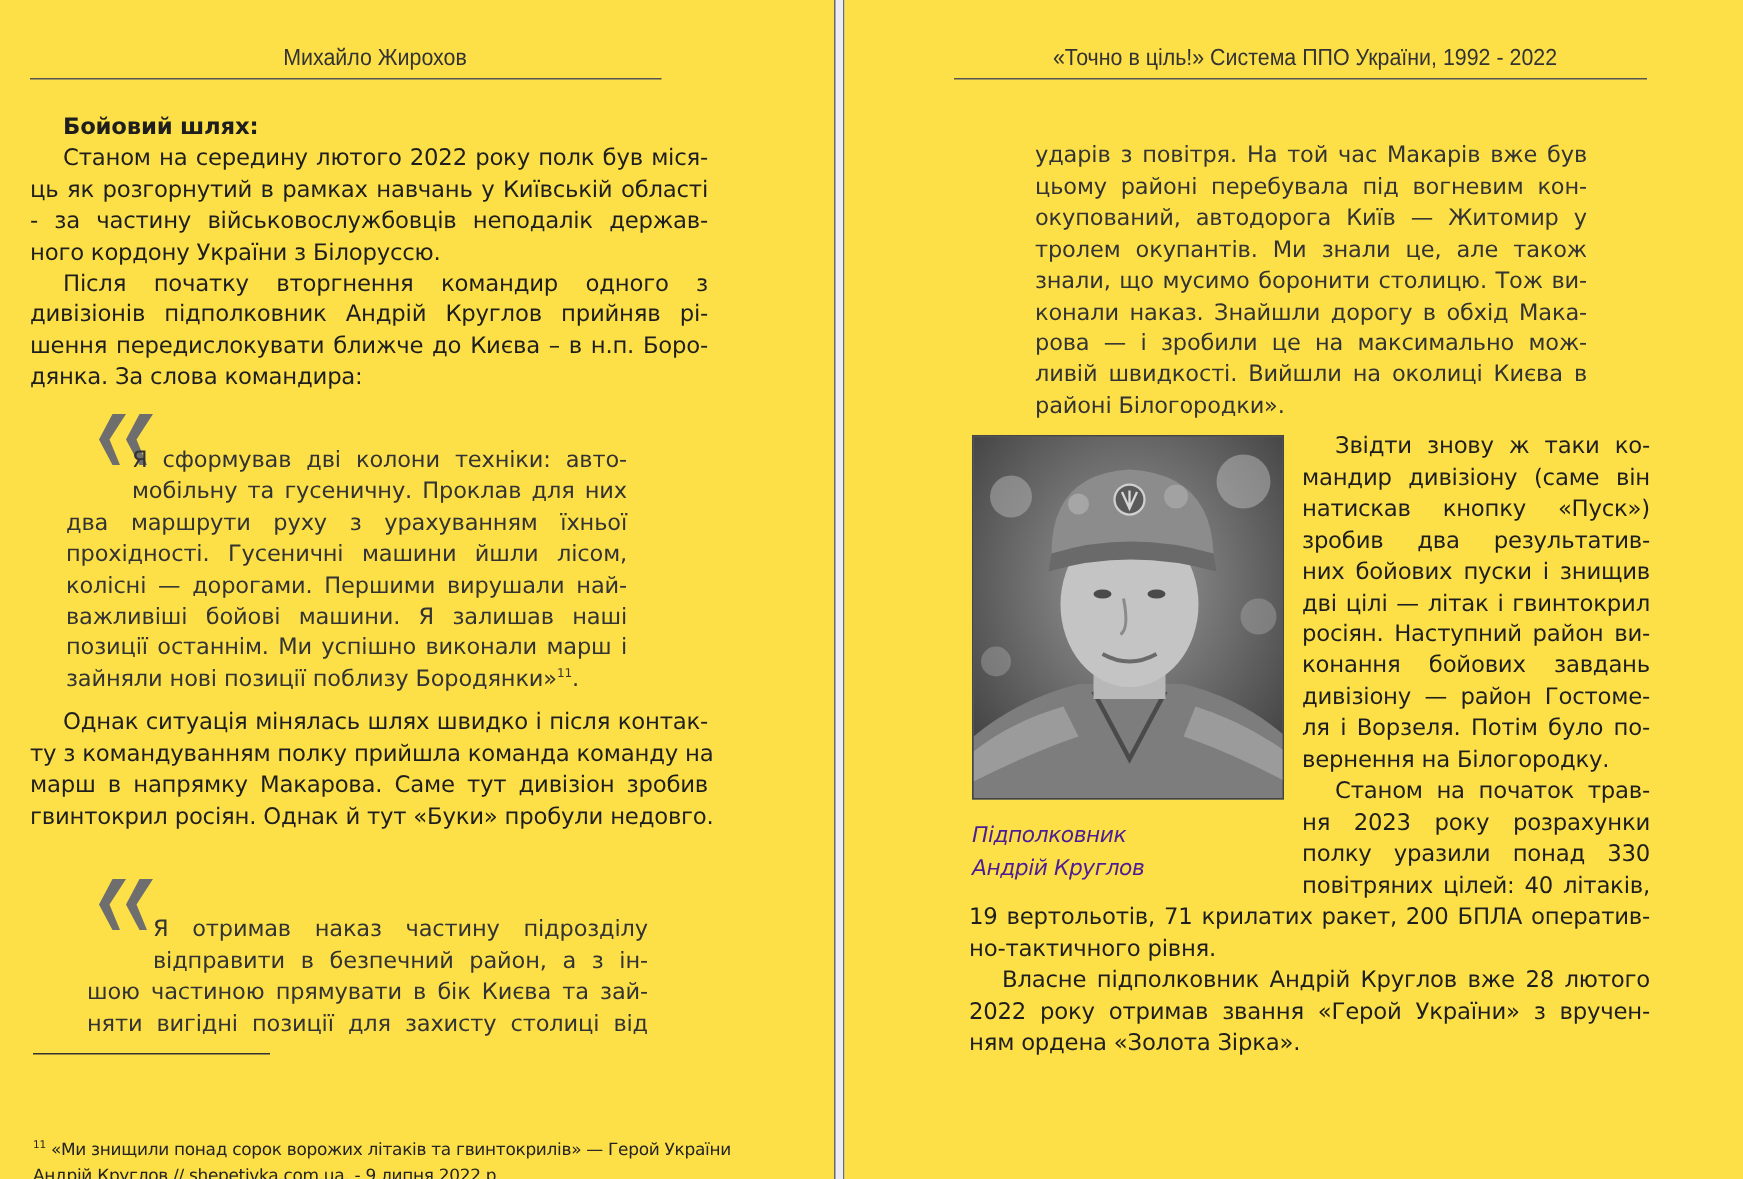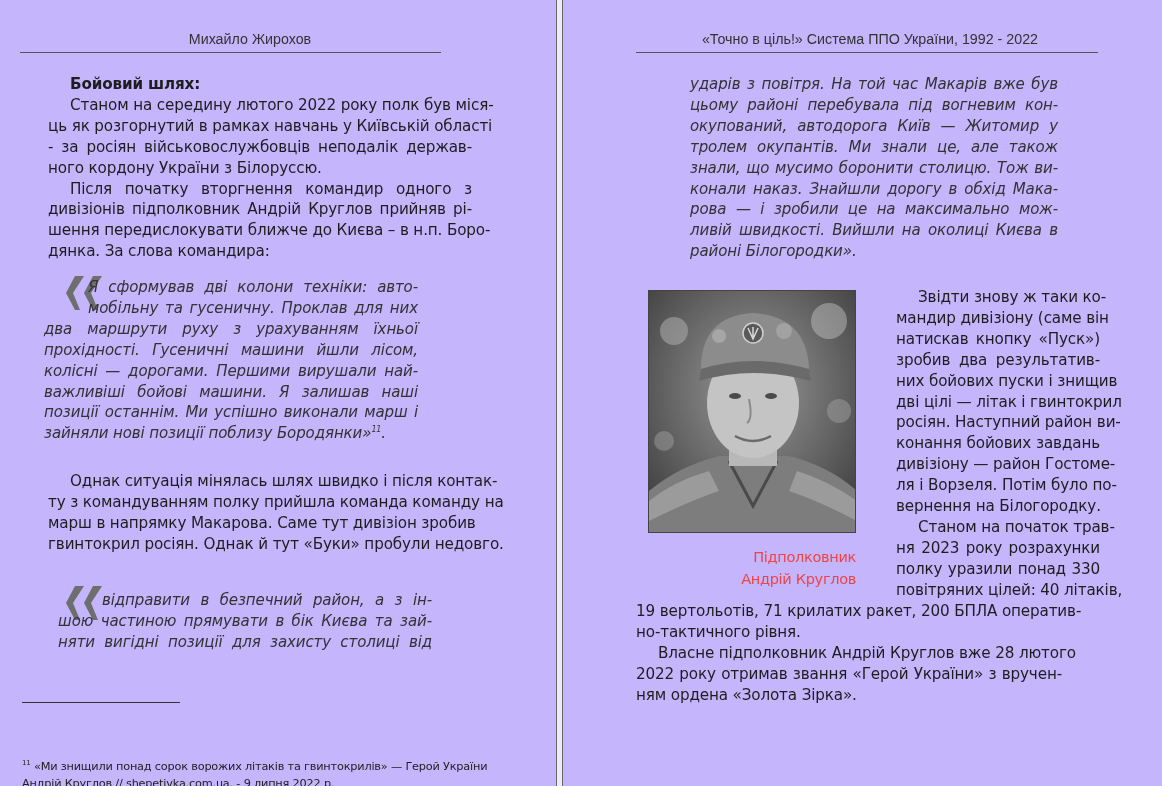--- a/index.html
+++ b/index.html
@@ -2,45 +2,45 @@
 <html><head>
 <meta charset="utf-8">
 <style>
   html, body { margin: 0; padding: 0; }
   body {
     width: 1162px; height: 786px; overflow: hidden; position: relative;
     background: #fefefe;
     font-family: "DejaVu Sans", sans-serif;
     color: #1c1c1c;
   }
-  .page { position: absolute; top: 0; height: 786px; background: #c4b5fd; }
+  .page { position: absolute; top: 0; height: 786px; background: #fde047; }
   .page-left { left: 0; width: 556px; }
   .page-right { left: 563px; width: 599px; }
   .gutter {
     position: absolute; left: 556px; top: 0; width: 7px; height: 786px;
     background: #ececf2; border-left: 1px solid #6a6a6a; border-right: 1px solid #6a6a6a;
     box-sizing: border-box;
   }
   .running-head {
     position: absolute; top: 30px; height: 22px;
     font-family: "Liberation Sans", sans-serif; font-size: 15.5px; color: #333;
     text-align: center; transform: scaleX(0.92);
   }
   .head-rule { position: absolute; top: 52px; height: 0; border-top: 1.4px solid #555; }
   .text {
     position: absolute; font-size: 15.2px; line-height: 20.9px; color: #1e1e1e;
     text-align: justify; letter-spacing: -0.15px;
   }
-  .text .line { display: block; white-space: nowrap; text-align-last: justify; margin-left: 28px; }
+  .text .line { display: block; white-space: nowrap; text-align-last: justify; }
   .text .line.last { text-align-last: left; }
   .text .line.ind { padding-left: 22px; }
   .bold { font-weight: bold; }
   .quote {
-    position: absolute; font-style: italic; font-size: 15px; line-height: 20.9px;
-    color: #333; letter-spacing: -0.1px;
+    position: absolute; font-size: 15px; line-height: 20.9px;
+    color: #333; letter-spacing: -0.1px; margin-top: 19px;
   }
   .quote .line { display: block; white-space: nowrap; text-align: justify; text-align-last: justify; }
   .quote .line.last { text-align-last: left; }
   .quote .line.qi { padding-left: 44px; }
   .quote-mark {
     position: absolute; width: 40px; height: 34px;
   }
   .footnote-rule { position: absolute; left: 22px; top: 702px; width: 158px; border-top: 1px solid #333; }
   .footnote {
     position: absolute; left: 22px; top: 711px; width: 470px;
@@ -49,38 +49,38 @@
   .footnote sup { font-size: 7px; }
   .page-num {
     position: absolute; top: 784px; font-family: "Liberation Sans", sans-serif;
     font-size: 12px; color: #333;
   }
   .photo {
     position: absolute; left: 648px; top: 290px; width: 208px; height: 243px;
     background: #6b6b6b; overflow: hidden; border: 1px solid #444; box-sizing: border-box;
   }
   .caption {
-    position: absolute; left: 648px; top: 546px; width: 208px; text-align: right;
-    font-size: 14.5px; line-height: 22px; color: #ef4444;
+    position: absolute; left: 648px; top: 546px; width: 208px; text-align: left;
+    font-style: italic; font-size: 14.5px; line-height: 22px; color: #4c1d95;
     font-family: "DejaVu Sans", sans-serif; letter-spacing: -0.3px;
   }
   sup.fn { font-size: 8px; vertical-align: super; line-height: 0; }
 </style>
 </head>
 <body>
 
 <div class="page page-left">
   <div class="running-head" style="left:120px;width:260px;">Михайло Жирохов</div>
   <div class="head-rule" style="left:20px;width:421px;"></div>
 
   <div class="text" style="left:20px;top:74px;width:452px;">
     <span class="line last ind bold">Бойовий шлях:</span>
     <span class="line ind">Станом на середину лютого 2022 року полк був міся-</span>
     <span class="line">ць як розгорнутий в рамках навчань у Київській області</span>
-    <span class="line">- за росіян військовослужбовців неподалік держав-</span>
+    <span class="line">- за частину військовослужбовців неподалік держав-</span>
     <span class="line last">ного кордону України з Білоруссю.</span>
     <span class="line ind">Після початку вторгнення командир одного з</span>
     <span class="line">дивізіонів підполковник Андрій Круглов прийняв рі-</span>
     <span class="line">шення передислокувати ближче до Києва – в н.п. Боро-</span>
     <span class="line last">дянка. За слова командира:</span>
   </div>
 
   <svg class="quote-mark" style="left:66px;top:276px;" viewBox="0 0 40 34">
     <polygon points="18,0 9,0 0,17 9,34 14,34 7,17" fill="#6e6e6e"></polygon>
     <polygon points="36,0 27,0 18,17 27,34 32,34 25,17" fill="#6e6e6e"></polygon>
@@ -101,20 +101,21 @@
     <span class="line">ту з командуванням полку прийшла команда команду на</span>
     <span class="line">марш в напрямку Макарова. Саме тут дивізіон зробив</span>
     <span class="line">гвинтокрил росіян. Однак й тут «Буки» пробули недовго.</span>
   </div>
 
   <svg class="quote-mark" style="left:66px;top:586px;" viewBox="0 0 40 34">
     <polygon points="18,0 9,0 0,17 9,34 14,34 7,17" fill="#6e6e6e"></polygon>
     <polygon points="36,0 27,0 18,17 27,34 32,34 25,17" fill="#6e6e6e"></polygon>
   </svg>
   <div class="quote" style="left:58px;top:590px;width:374px;">
+    <span class="line qi">Я отримав наказ частину підрозділу</span>
     <span class="line qi">відправити в безпечний район, а з ін-</span>
     <span class="line">шою частиною прямувати в бік Києва та зай-</span>
     <span class="line">няти вигідні позиції для захисту столиці від</span>
   </div>
 
   <div class="footnote-rule"></div>
   <div class="footnote">
     <div><sup>11</sup> <span>«Ми знищили понад сорок ворожих літаків та гвинтокрилів» — Герой України</span></div>
     <div>Андрій Круглов // shepetivka.com.ua. - 9 липня 2022 р.</div>
   </div>
@@ -192,21 +193,21 @@
   <span class="line">конання бойових завдань</span>
   <span class="line">дивізіону — район Гостоме-</span>
   <span class="line">ля і Ворзеля. Потім було по-</span>
   <span class="line last">вернення на Білогородку.</span>
   <span class="line ind">Станом на початок трав-</span>
   <span class="line">ня 2023 року розрахунки</span>
   <span class="line">полку уразили понад 330</span>
   <span class="line">повітряних цілей: 40 літаків,</span>
 </div>
 
-<div class="text" style="left:608px;top:601px;width:454px;">
+<div class="text" style="left:646px;top:601px;width:454px;">
   <span class="line">19 вертольотів, 71 крилатих ракет, 200 БПЛА оператив-</span>
   <span class="line last">но-тактичного рівня.</span>
   <span class="line ind">Власне підполковник Андрій Круглов вже 28 лютого</span>
   <span class="line">2022 року отримав звання «Герой України» з вручен-</span>
   <span class="line last">ням ордена «Золота Зірка».</span>
 </div>
 
 <div class="page-num" style="left:864px;">56</div>
 
 </body></html>

